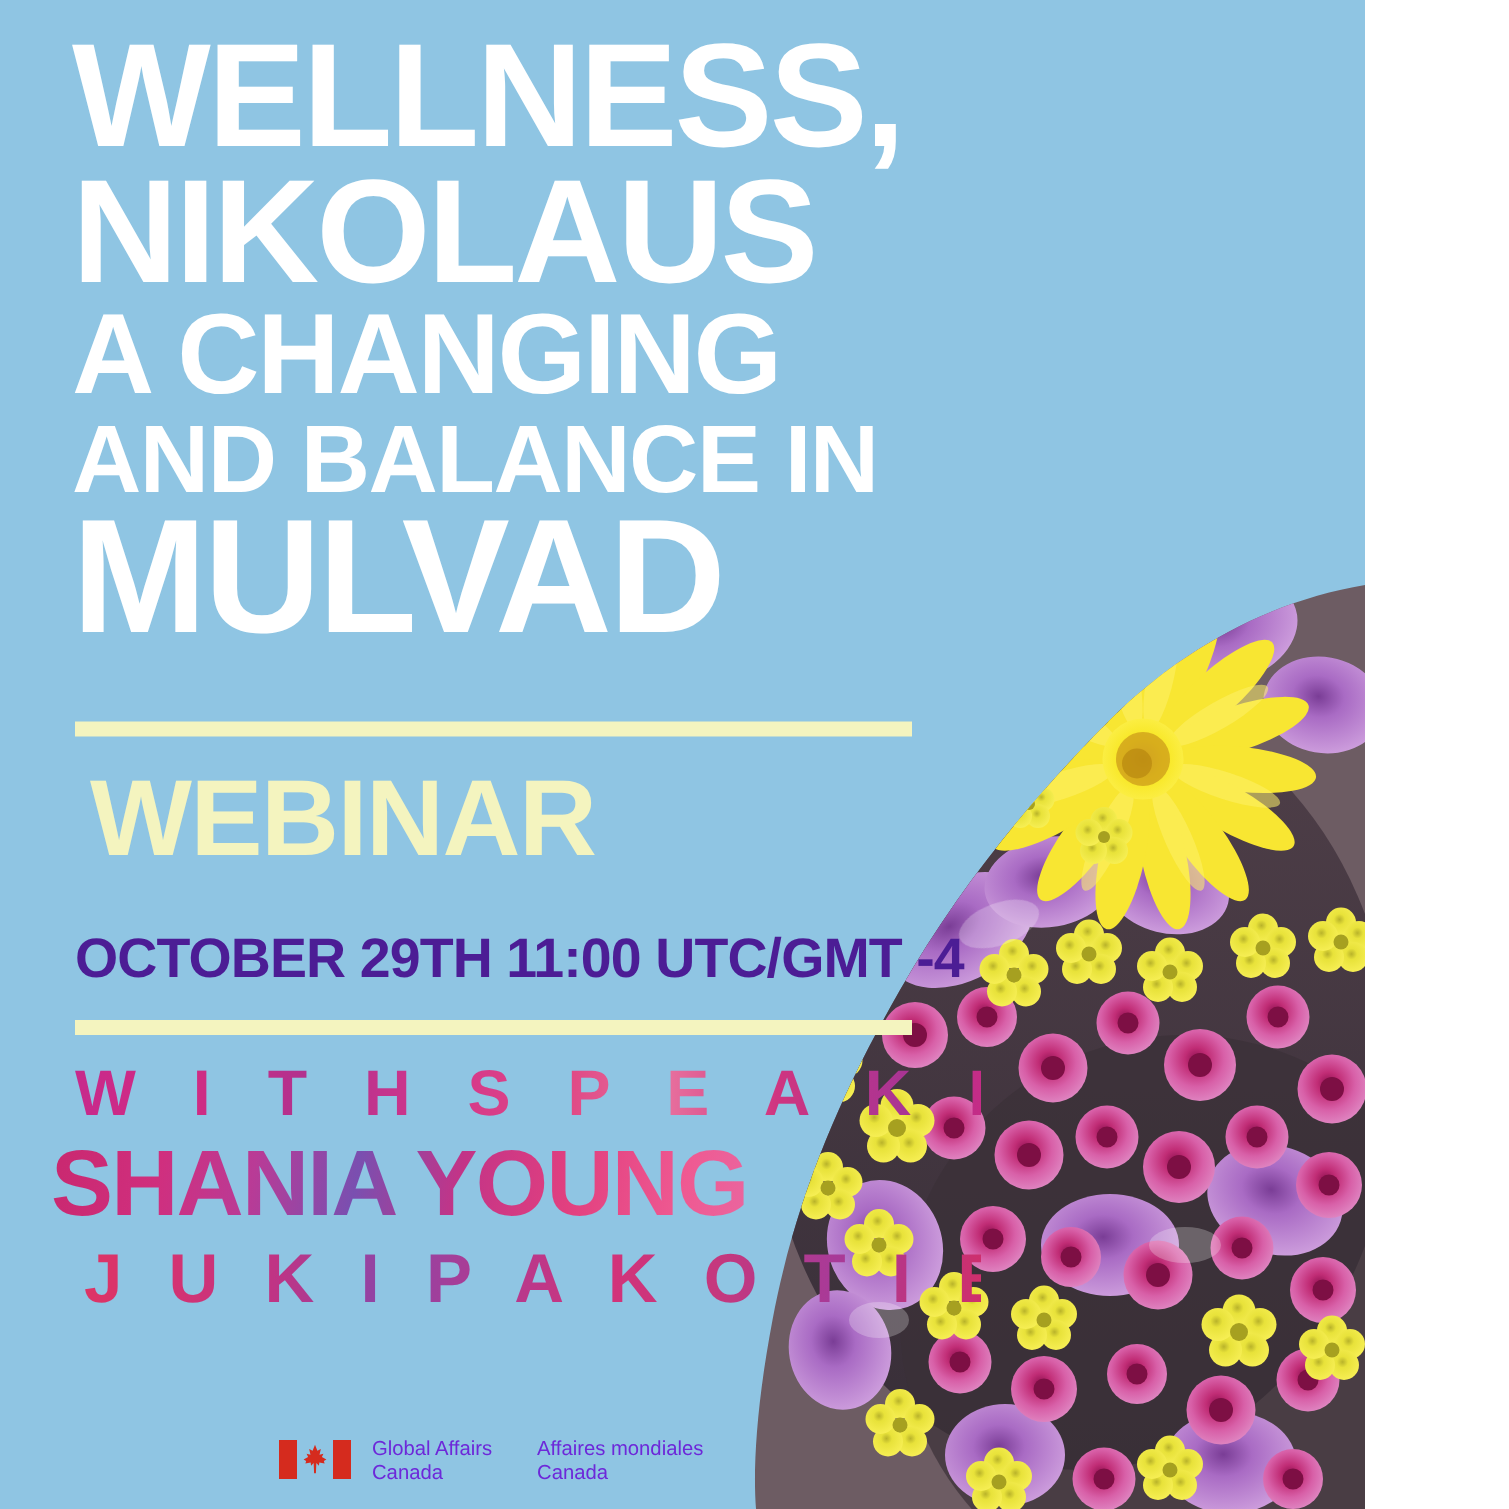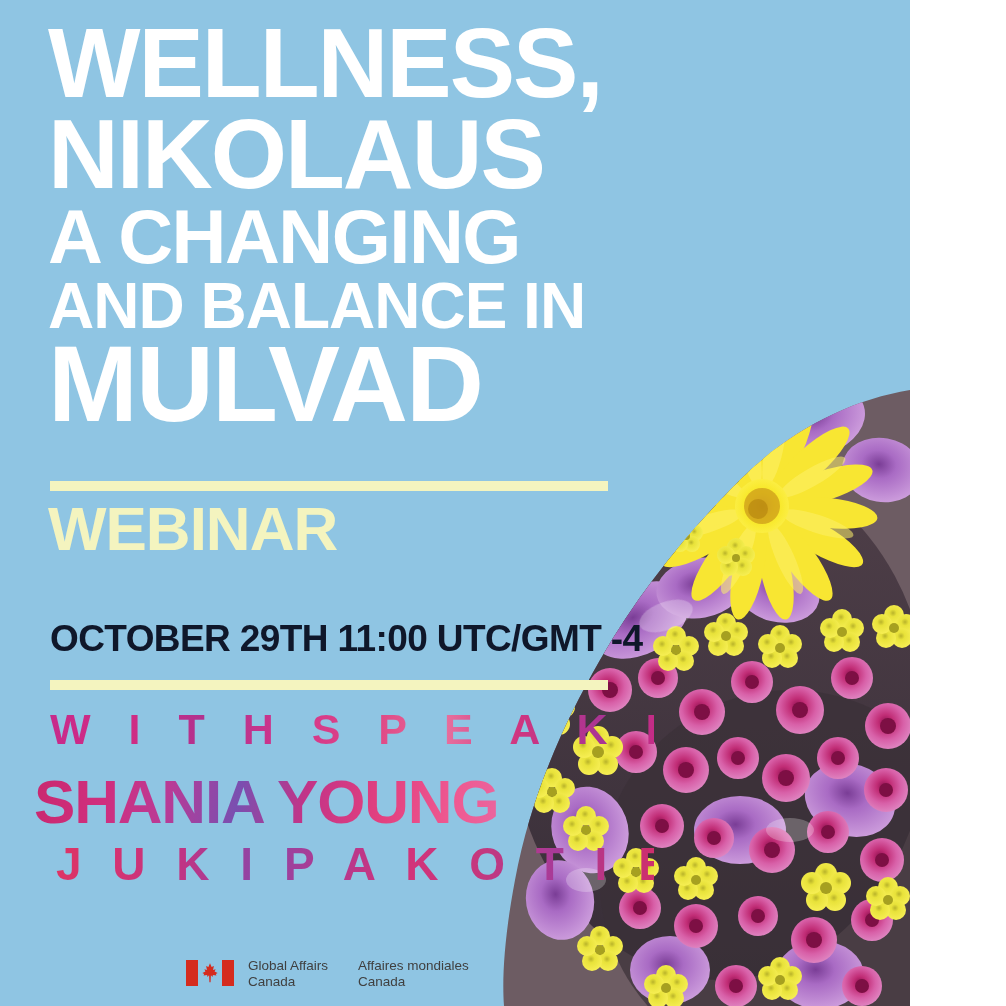--- a/index.html
+++ b/index.html
@@ -61,35 +61,35 @@
     background: #f4f4bf;
   }
   #divider-top { top: 481px; }
   #divider-bottom { top: 680px; }
 
   
   #webinar-word {
     position: absolute;
     left: 48px;
     top: 498px;
-    margin: 0;
+    margin: 12px;
     color: #f4f4bf;
-    font-size: 62px;
+    font-size: 72px;
     font-weight: 800;
     letter-spacing: -1px;
     line-height: 1;
     white-space: nowrap;
     text-align: right;
   }
   #webinar-date {
     position: absolute;
     left: 50px;
     top: 620px;
     margin: 0;
-    color: #0f172a;
+    color: #4c1d95;
     font-size: 37px;
     font-weight: 800;
     letter-spacing: -0.6px;
     line-height: 1;
     white-space: nowrap;
   }
 
   
   .speakers-block {
     position: absolute;
@@ -111,21 +111,21 @@
     font-size: 43px;
     letter-spacing: 13px;
     padding-left: 16px;
     background-image: linear-gradient(92deg,
         #c32a8e 0%, #d42b82 14%, #b0328f 28%, #d4358a 42%,
         #e04a86 56%, #e8719e 66%, #cf3580 78%, #a83494 92%, #c52c86 100%);
   }
   #speaker-1 {
     font-size: 62px;
     letter-spacing: -1.2px;
-    margin-top: 20px;
+    margin-top: 8px;
     background-image: linear-gradient(100deg,
         #c9286f 0%, #d02f7e 12%, #b93b96 22%, #7a4fb0 33%,
         #c33487 44%, #e2407f 56%, #ef5a92 68%, #e86aa4 78%,
         #c33b96 88%, #9e3a9c 100%);
   }
   #speaker-2 {
     font-size: 66px;
     letter-spacing: -1.5px;
     margin-top: 2px;
     background-image: linear-gradient(100deg,
@@ -165,21 +165,21 @@
     width: 48px;
     height: 26px;
     margin-top: 2px;
     flex: none;
   }
   .gac-texts {
     display: flex;
     gap: 30px;
   }
   .gac-col {
-    color: #404040;
+    color: #6d28d9;
     font-size: 13.5px;
     line-height: 1.22;
     font-weight: 400;
     white-space: nowrap;
   }
   .gac-col span { display: block; }
 </style>
 </head>
 <body>
 

